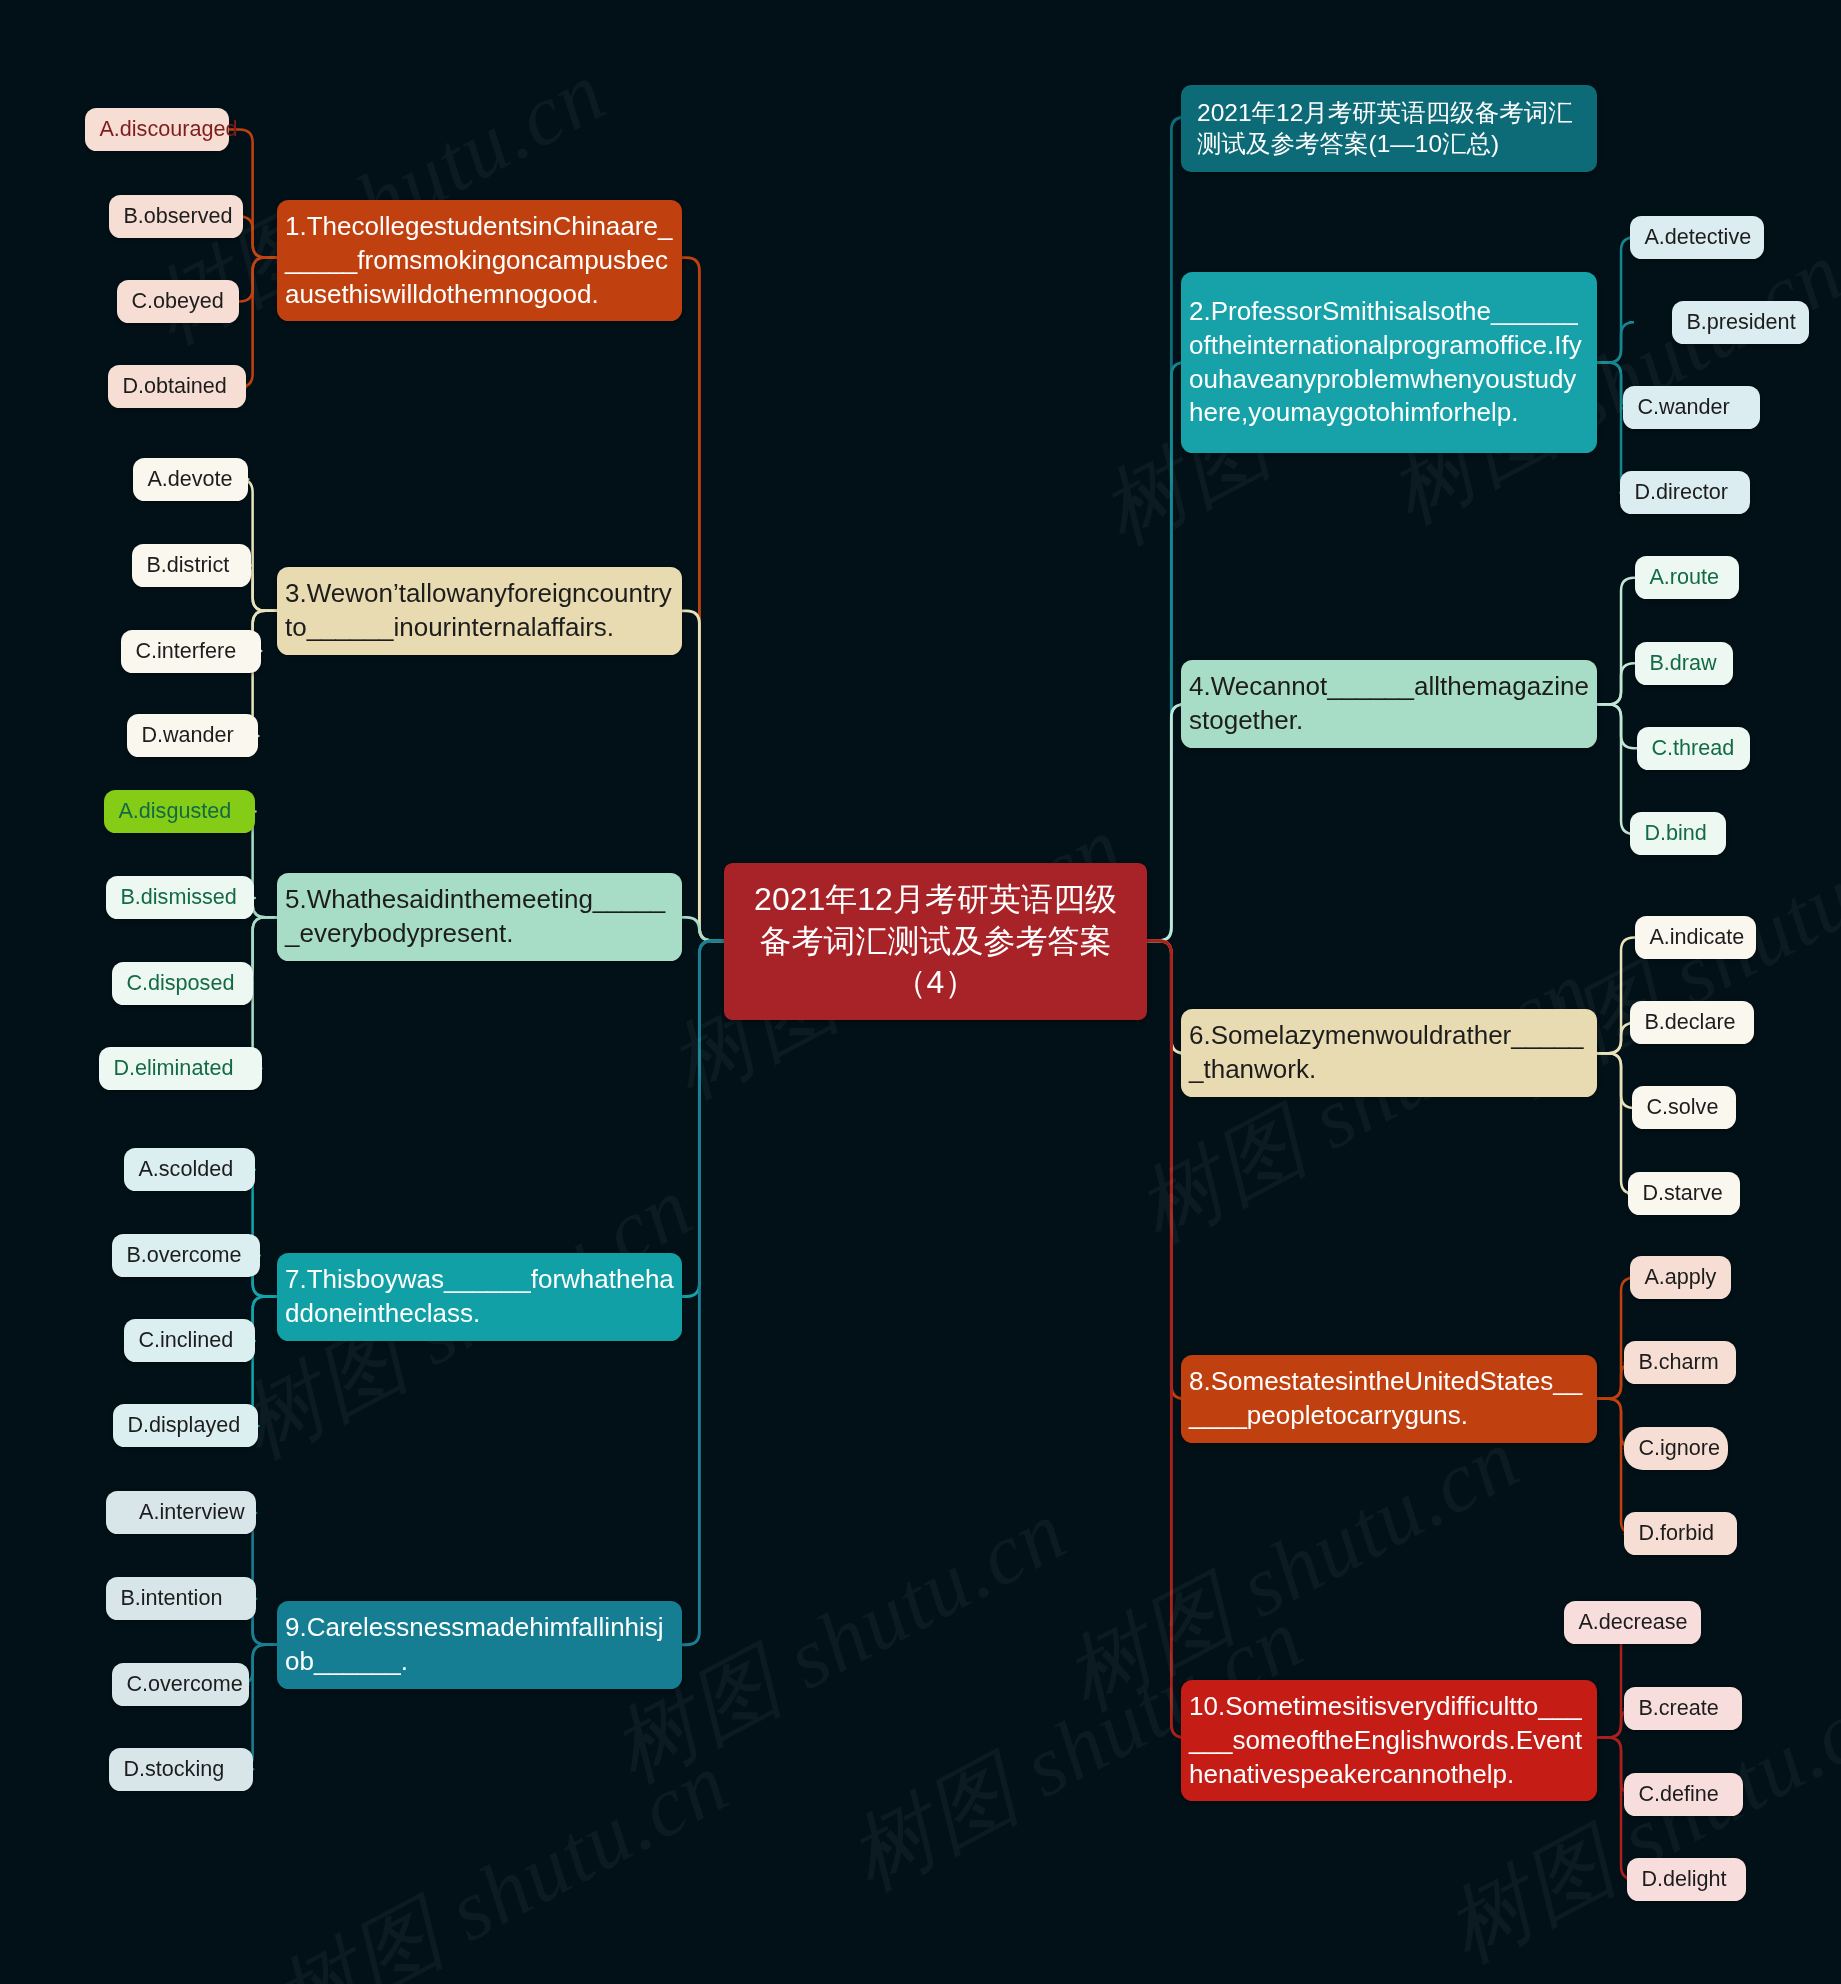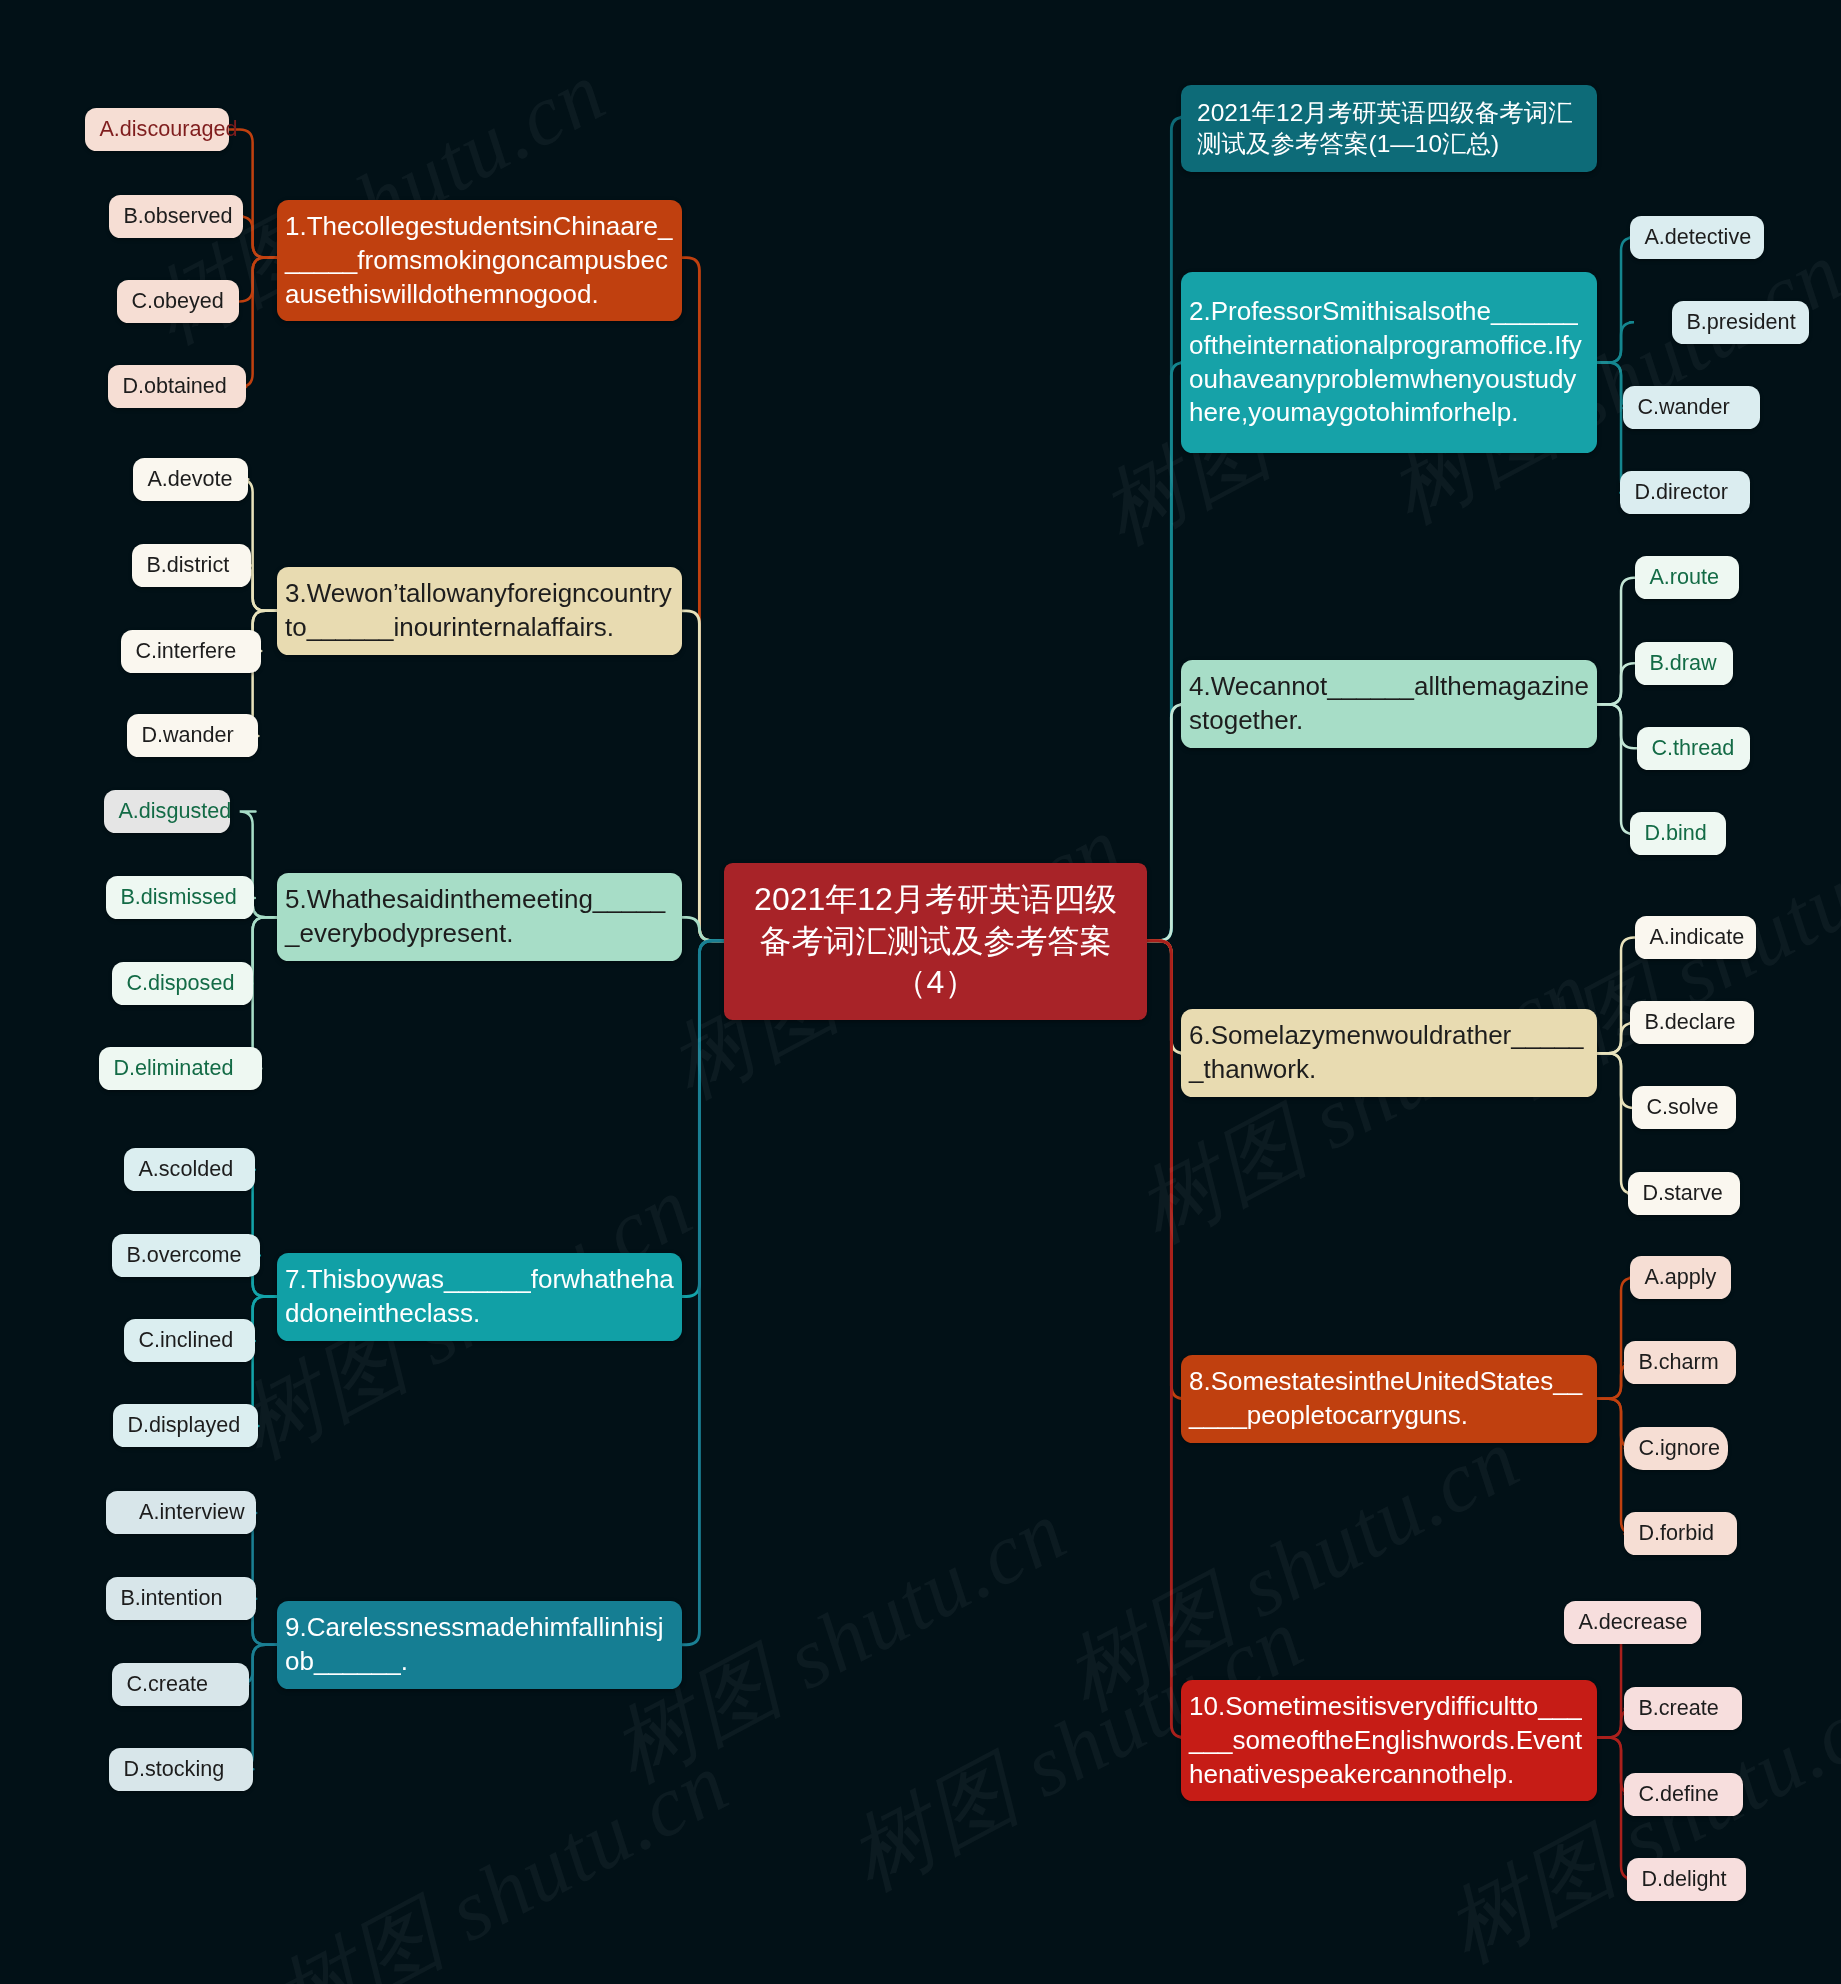--- a/index.html
+++ b/index.html
@@ -179,21 +179,21 @@
       </div>
       <div class="node opt" style="left: 121px; top: 630px; width: 140px; height: 43px; background: rgb(250, 247, 239); color: rgb(29, 29, 29);">
         <span>C.interfere</span>
       </div>
       <div class="node opt" style="left: 127px; top: 714px; width: 131px; height: 43px; background: rgb(250, 247, 239); color: rgb(29, 29, 29);">
         <span>D.wander</span>
       </div>
       <div class="node qnode" style="left: 277px; top: 873px; width: 405px; min-height: 88px; background: rgb(167, 221, 199); color: rgb(29, 29, 29);">
         <span>5.Whathesaidinthemeeting______everybodypresent.</span>
       </div>
-      <div class="node opt" style="left: 104px; top: 790px; width: 126px; height: 43px; background: #e5e5e5; color: rgb(19, 107, 70);">
+      <div class="node opt" style="left: 104px; top: 790px; width: 151px; height: 43px; background: #84cc16; color: rgb(19, 107, 70);">
         <span>A.disgusted</span>
       </div>
       <div class="node opt" style="left: 106px; top: 876px; width: 148px; height: 43px; background: rgb(238, 248, 242); color: rgb(19, 107, 70);">
         <span>B.dismissed</span>
       </div>
       <div class="node opt" style="left: 112px; top: 962px; width: 141px; height: 43px; background: rgb(238, 248, 242); color: rgb(19, 107, 70);">
         <span>C.disposed</span>
       </div>
       <div class="node opt" style="left: 99px; top: 1047px; width: 163px; height: 43px; background: rgb(238, 248, 242); color: rgb(19, 107, 70);">
         <span>D.eliminated</span>
@@ -216,21 +216,21 @@
       <div class="node qnode" style="left: 277px; top: 1601px; width: 405px; min-height: 88px; background: rgb(21, 126, 147); color: rgb(255, 255, 255);">
         <span>9.Carelessnessmadehimfallinhisjob______.</span>
       </div>
       <div class="node opt" style="left: 106px; top: 1491px; width: 150px; height: 43px; background: rgb(216, 230, 234); color: rgb(29, 29, 29); padding-left: 33px;">
         <span>A.interview</span>
       </div>
       <div class="node opt" style="left: 106px; top: 1577px; width: 150px; height: 43px; background: rgb(216, 230, 234); color: rgb(29, 29, 29);">
         <span>B.intention</span>
       </div>
       <div class="node opt" style="left: 112px; top: 1663px; width: 137px; height: 43px; background: rgb(216, 230, 234); color: rgb(29, 29, 29);">
-        <span>C.create</span>
+        <span>C.overcome</span>
       </div>
       <div class="node opt" style="left: 109px; top: 1748px; width: 144px; height: 43px; background: rgb(216, 230, 234); color: rgb(29, 29, 29);">
         <span>D.stocking</span>
       </div>
       <div class="node qnode" style="left: 1181px; top: 272px; width: 416px; min-height: 181px; background: rgb(22, 162, 168); color: rgb(255, 255, 255);">
         <span>2.ProfessorSmithisalsothe______oftheinternationalprogramoffice.Ifyouhaveanyproblemwhenyoustudyhere,youmaygotohimforhelp.</span>
       </div>
       <div class="node opt" style="left: 1630px; top: 216px; width: 134px; height: 43px; background: rgb(219, 237, 240); color: rgb(29, 29, 29);">
         <span>A.detective</span>
       </div>

